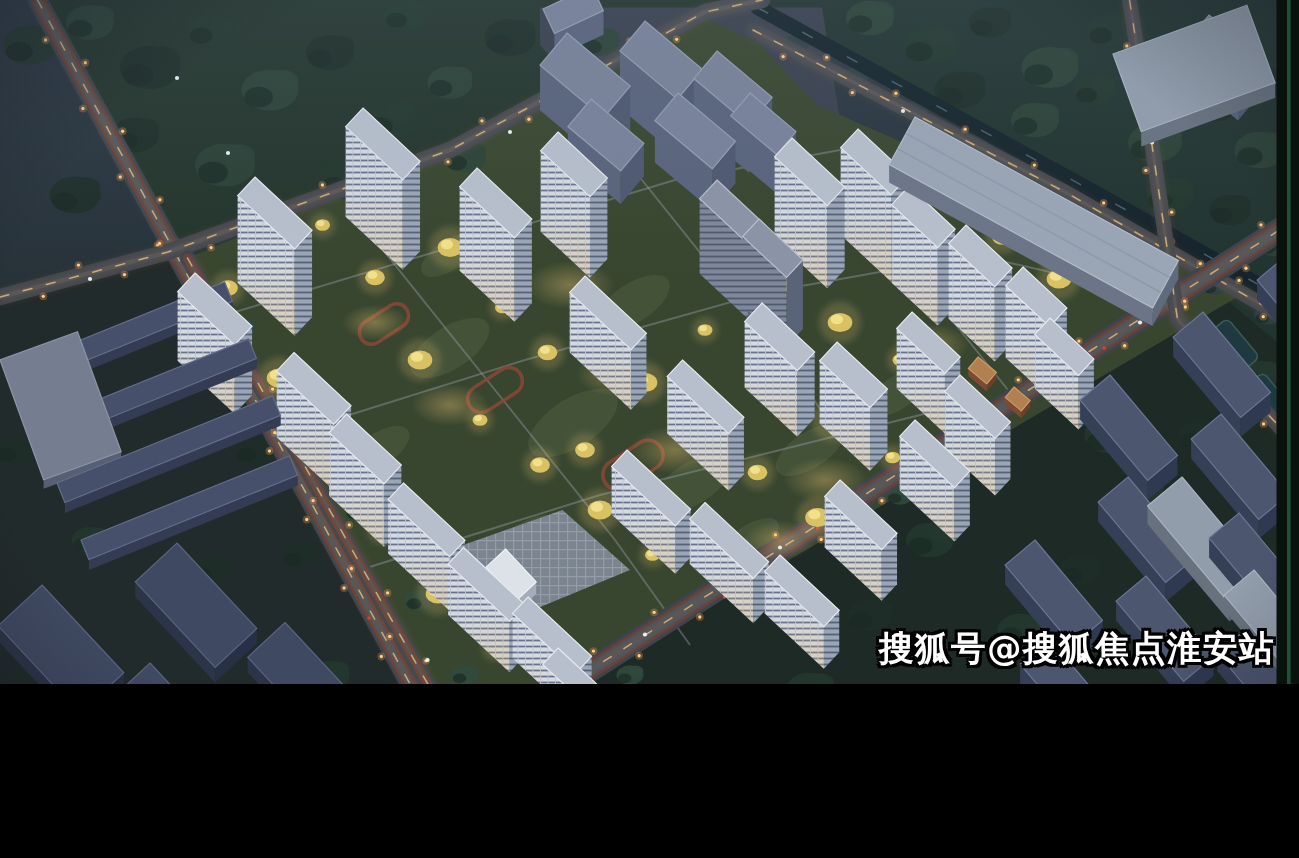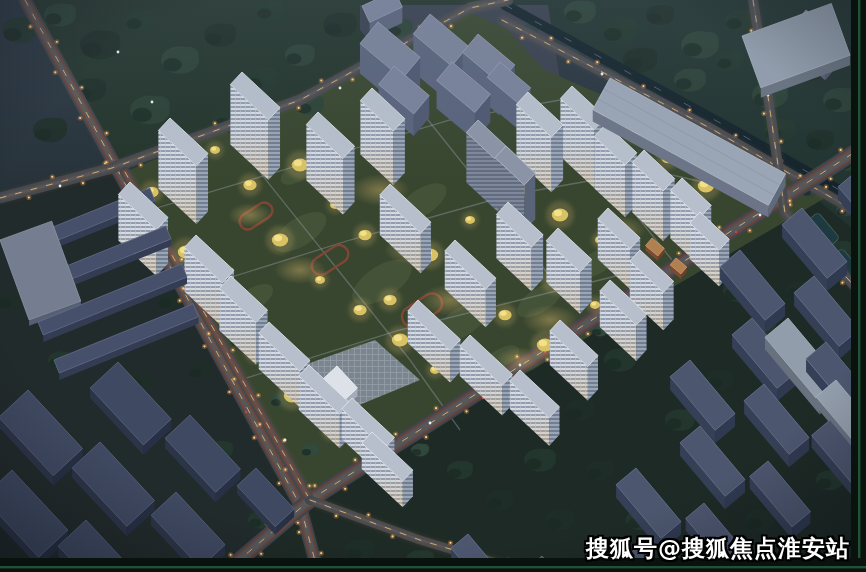--- a/index.html
+++ b/index.html
@@ -1,16 +1,16 @@
 <!DOCTYPE html>
 <html><head>
 <meta charset="utf-8">
 <style>
   html,body{margin:0;padding:0;background:#000;}
-  #stage{position:relative;width:866px;height:572px;overflow:hidden;background:#1c2622;
+  #stage{position:relative;width:866px;height:456px;overflow:hidden;background:#1c2622;
          font-family:"DejaVu Sans","Liberation Sans",sans-serif;}
   #scene{position:absolute;left:0;top:0;}
   #watermark{
     position:absolute;right:16px;bottom:8px;
     font-size:23px;font-weight:bold;letter-spacing:1px;color:#ffffff;
     text-shadow:-2px -2px 0 #000,2px -2px 0 #000,-2px 2px 0 #000,2px 2px 0 #000,
                 -2px 0 0 #000,2px 0 0 #000,0 -2px 0 #000,0 2px 0 #000;
     white-space:nowrap;z-index:5;
   }
 </style>

